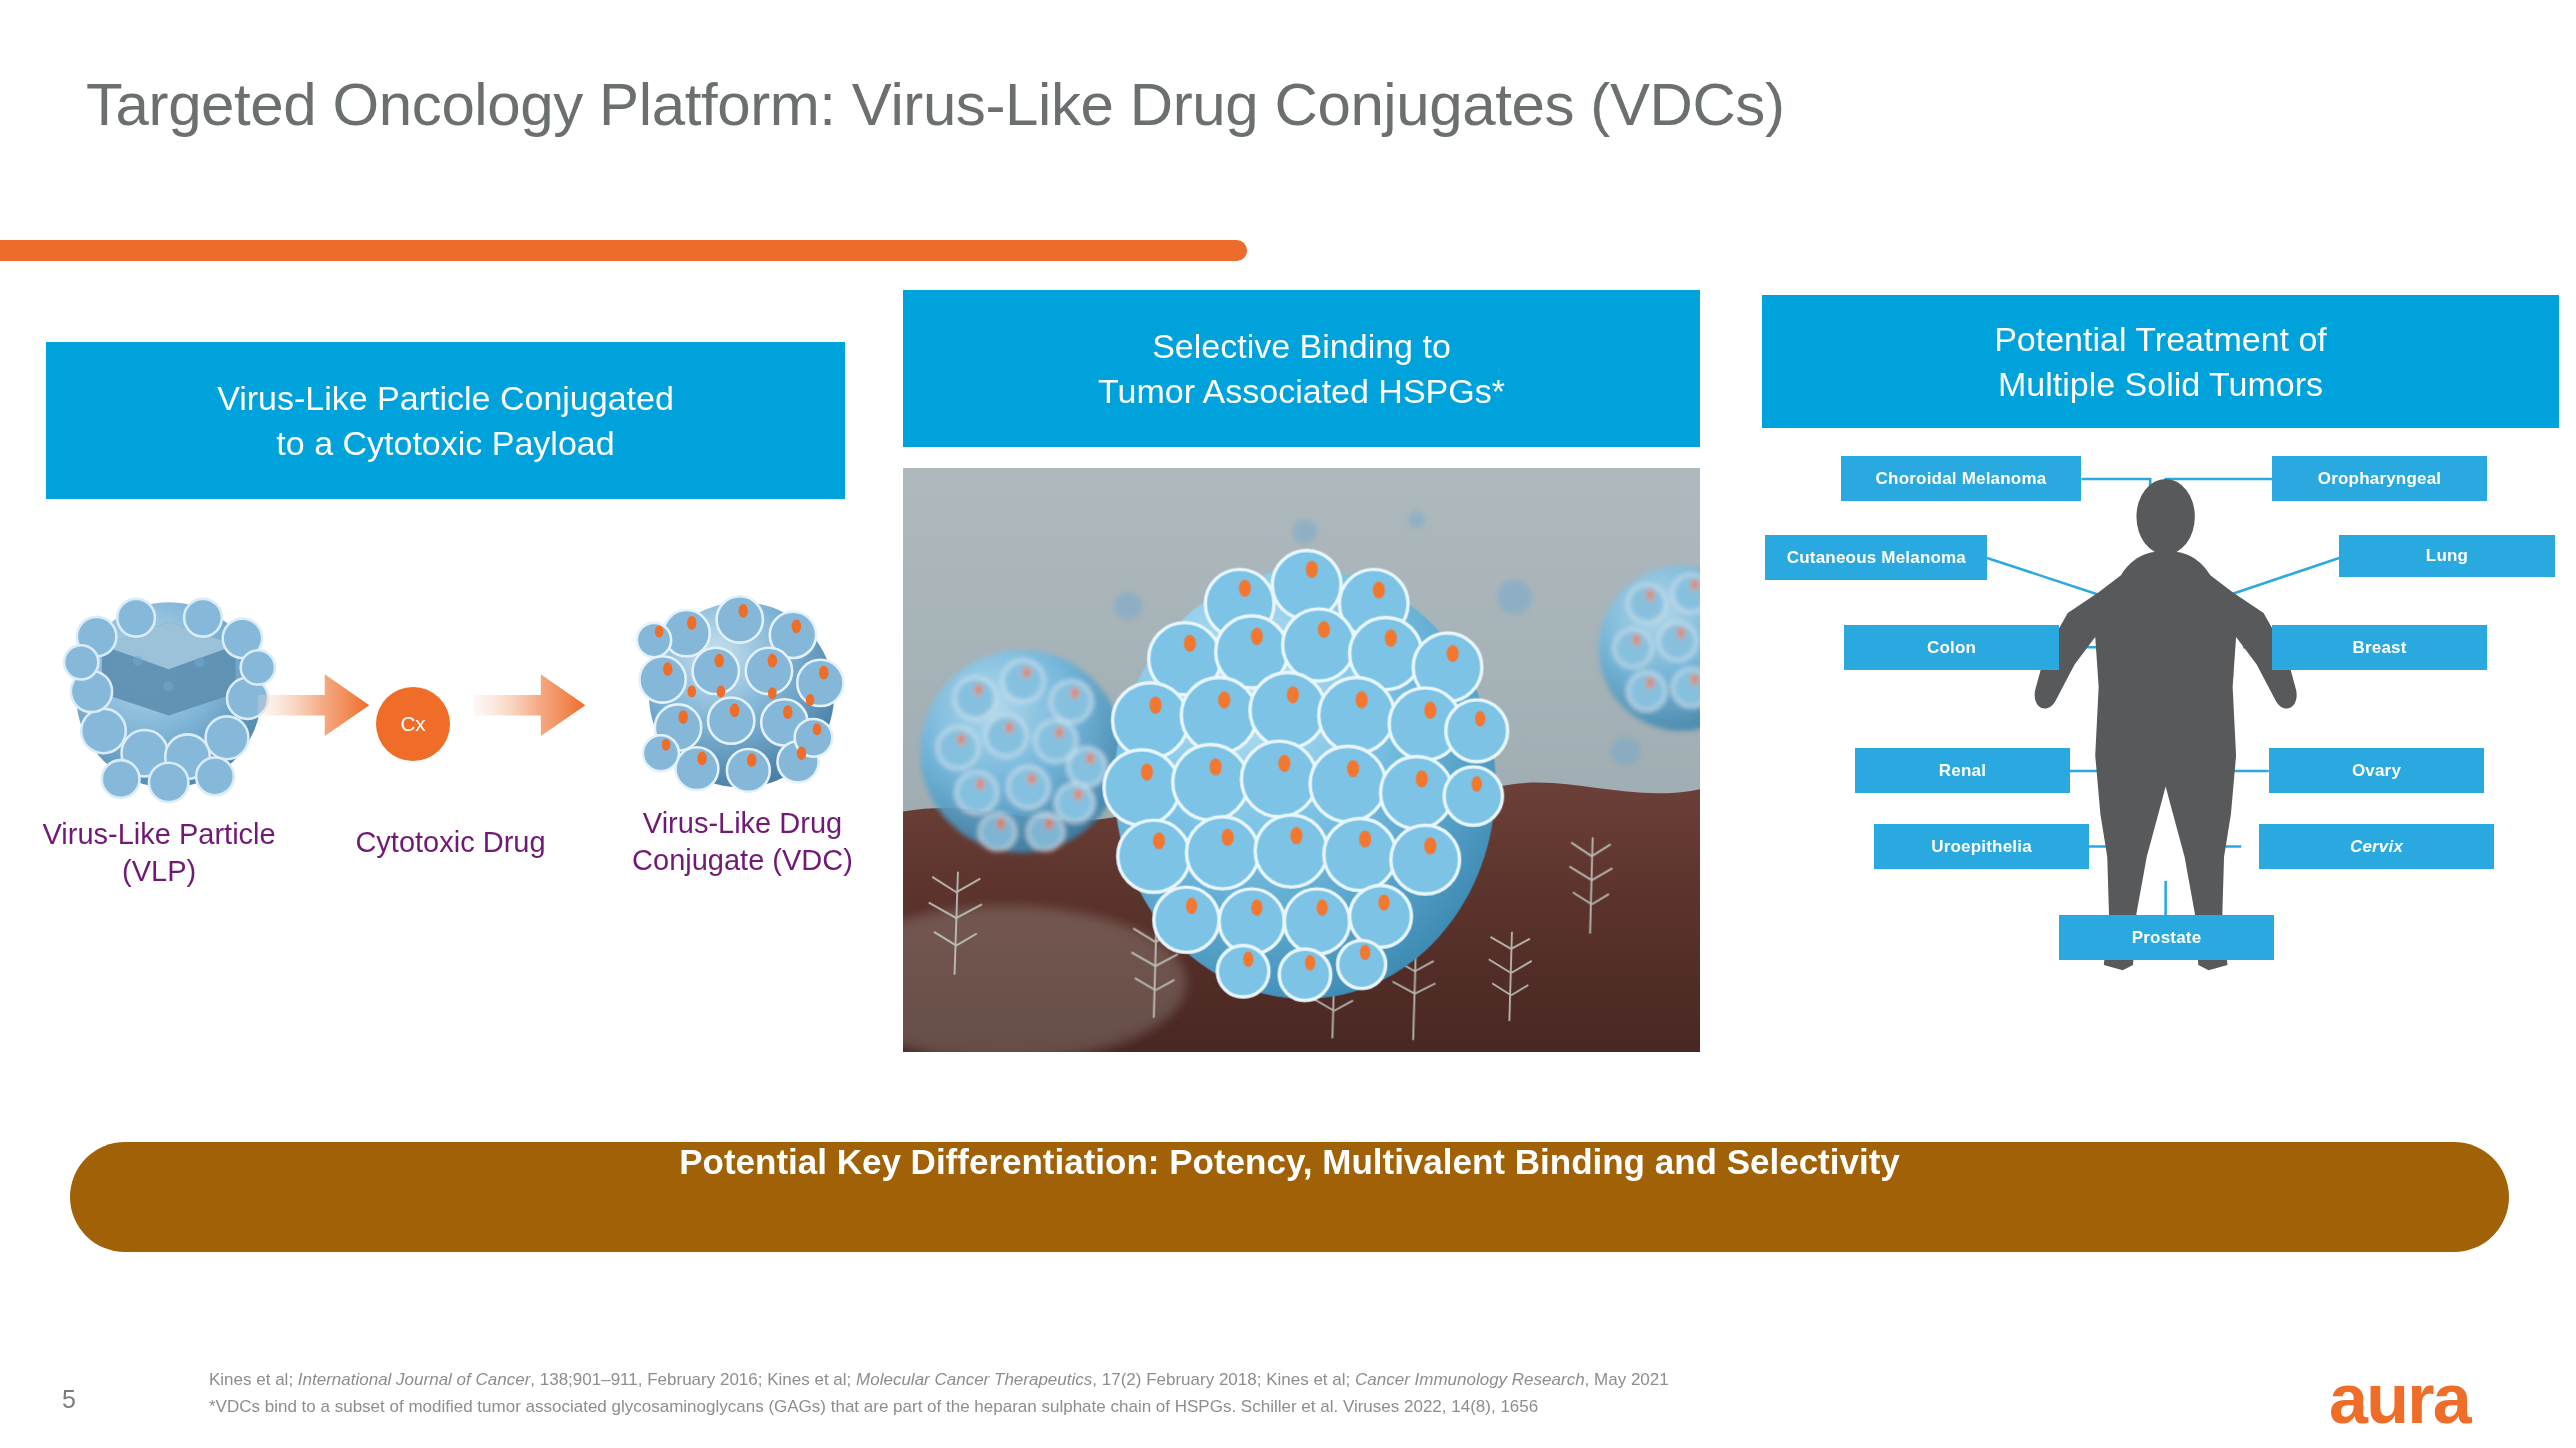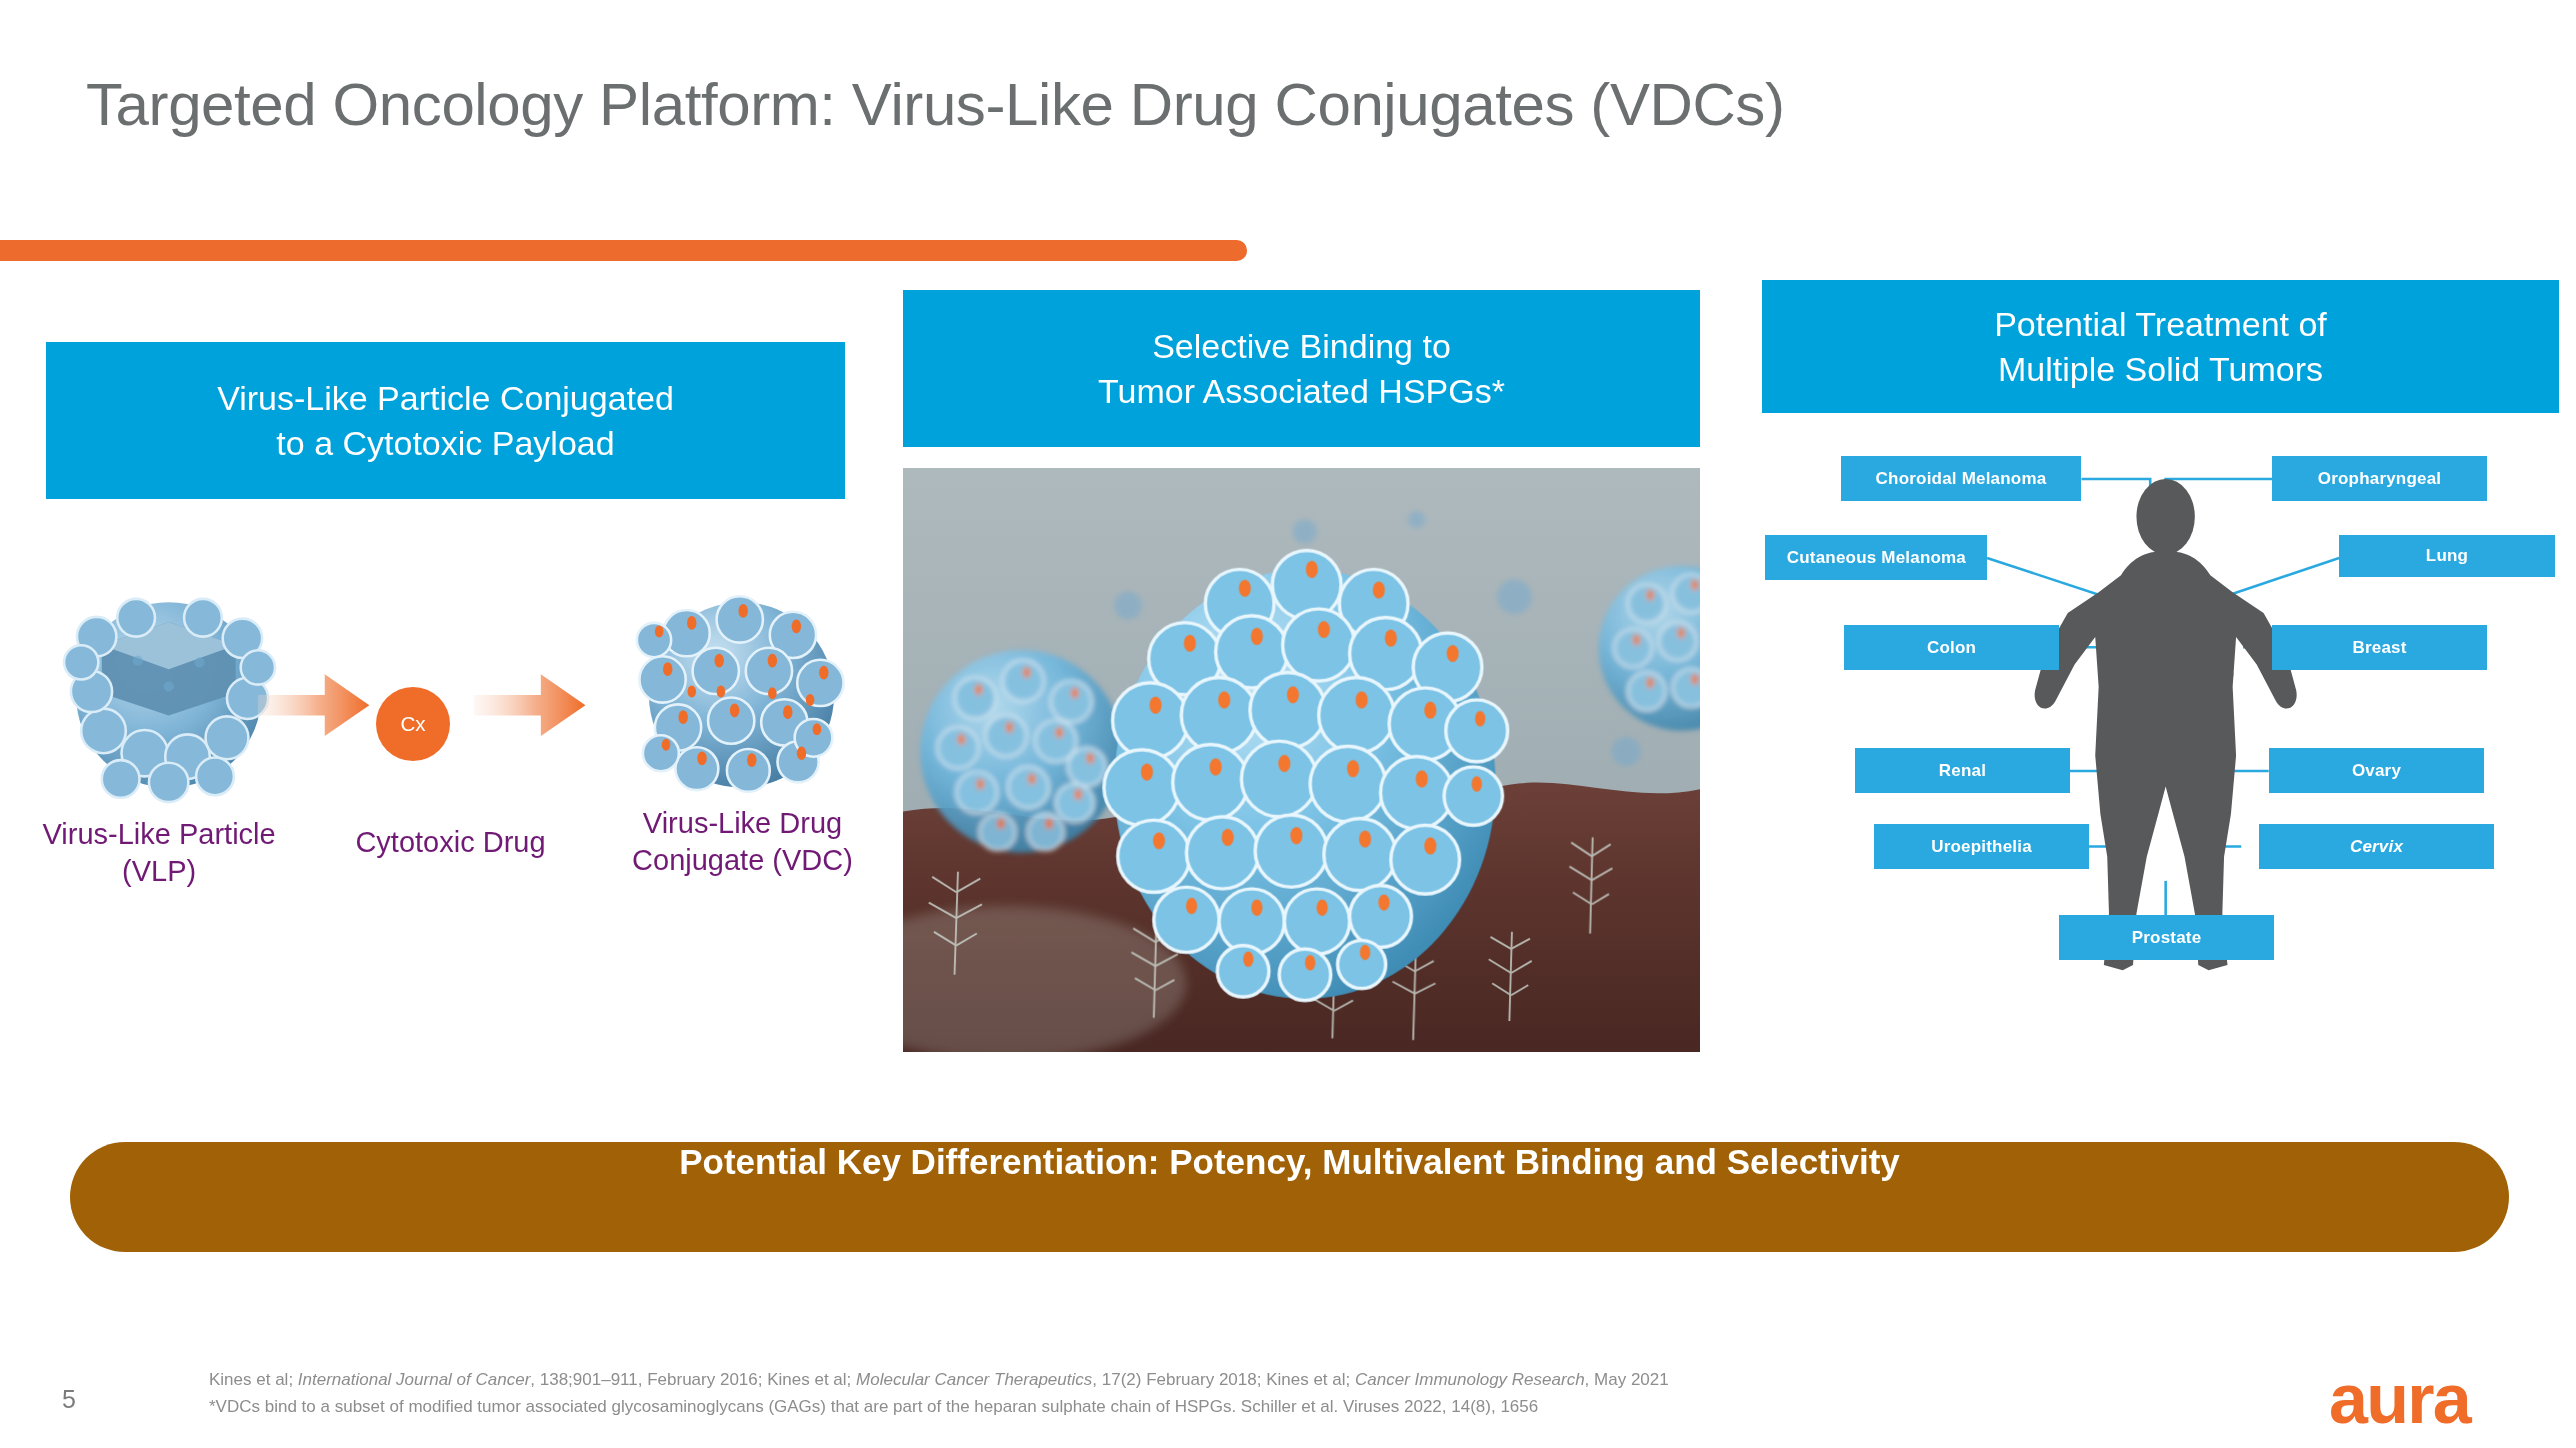--- a/index.html
+++ b/index.html
@@ -34,21 +34,21 @@
     background:#00a2dc;
     color:#ffffff;
     display:flex;align-items:center;justify-content:center;
     text-align:center;
     font-size:34px;
     line-height:1.30;
     font-weight:400;
   }
   #hdr-1{left:46px;  top:294px; width:799px;  height:157px;margin-top:48px;}
   #hdr-2{left:903px;top:290px; width:797px;  height:157px;}
-  #hdr-3{left:1762px;top:280px; width:797px;  height:133px;}
+  #hdr-3{left:1762px;top:295px; width:797px;  height:133px;}
   .cap{
     position:absolute;
     text-align:center;
     color:#701a75;
     font-size:29px;
     line-height:1.28;
   }
   #cap-vlp{left:8.6px;  top:816px; width:301px;}
   #cap-cyt{left:309px; top:824px; width:283px;}
   #cap-vdc{left:601px; top:805px; width:283px;}

